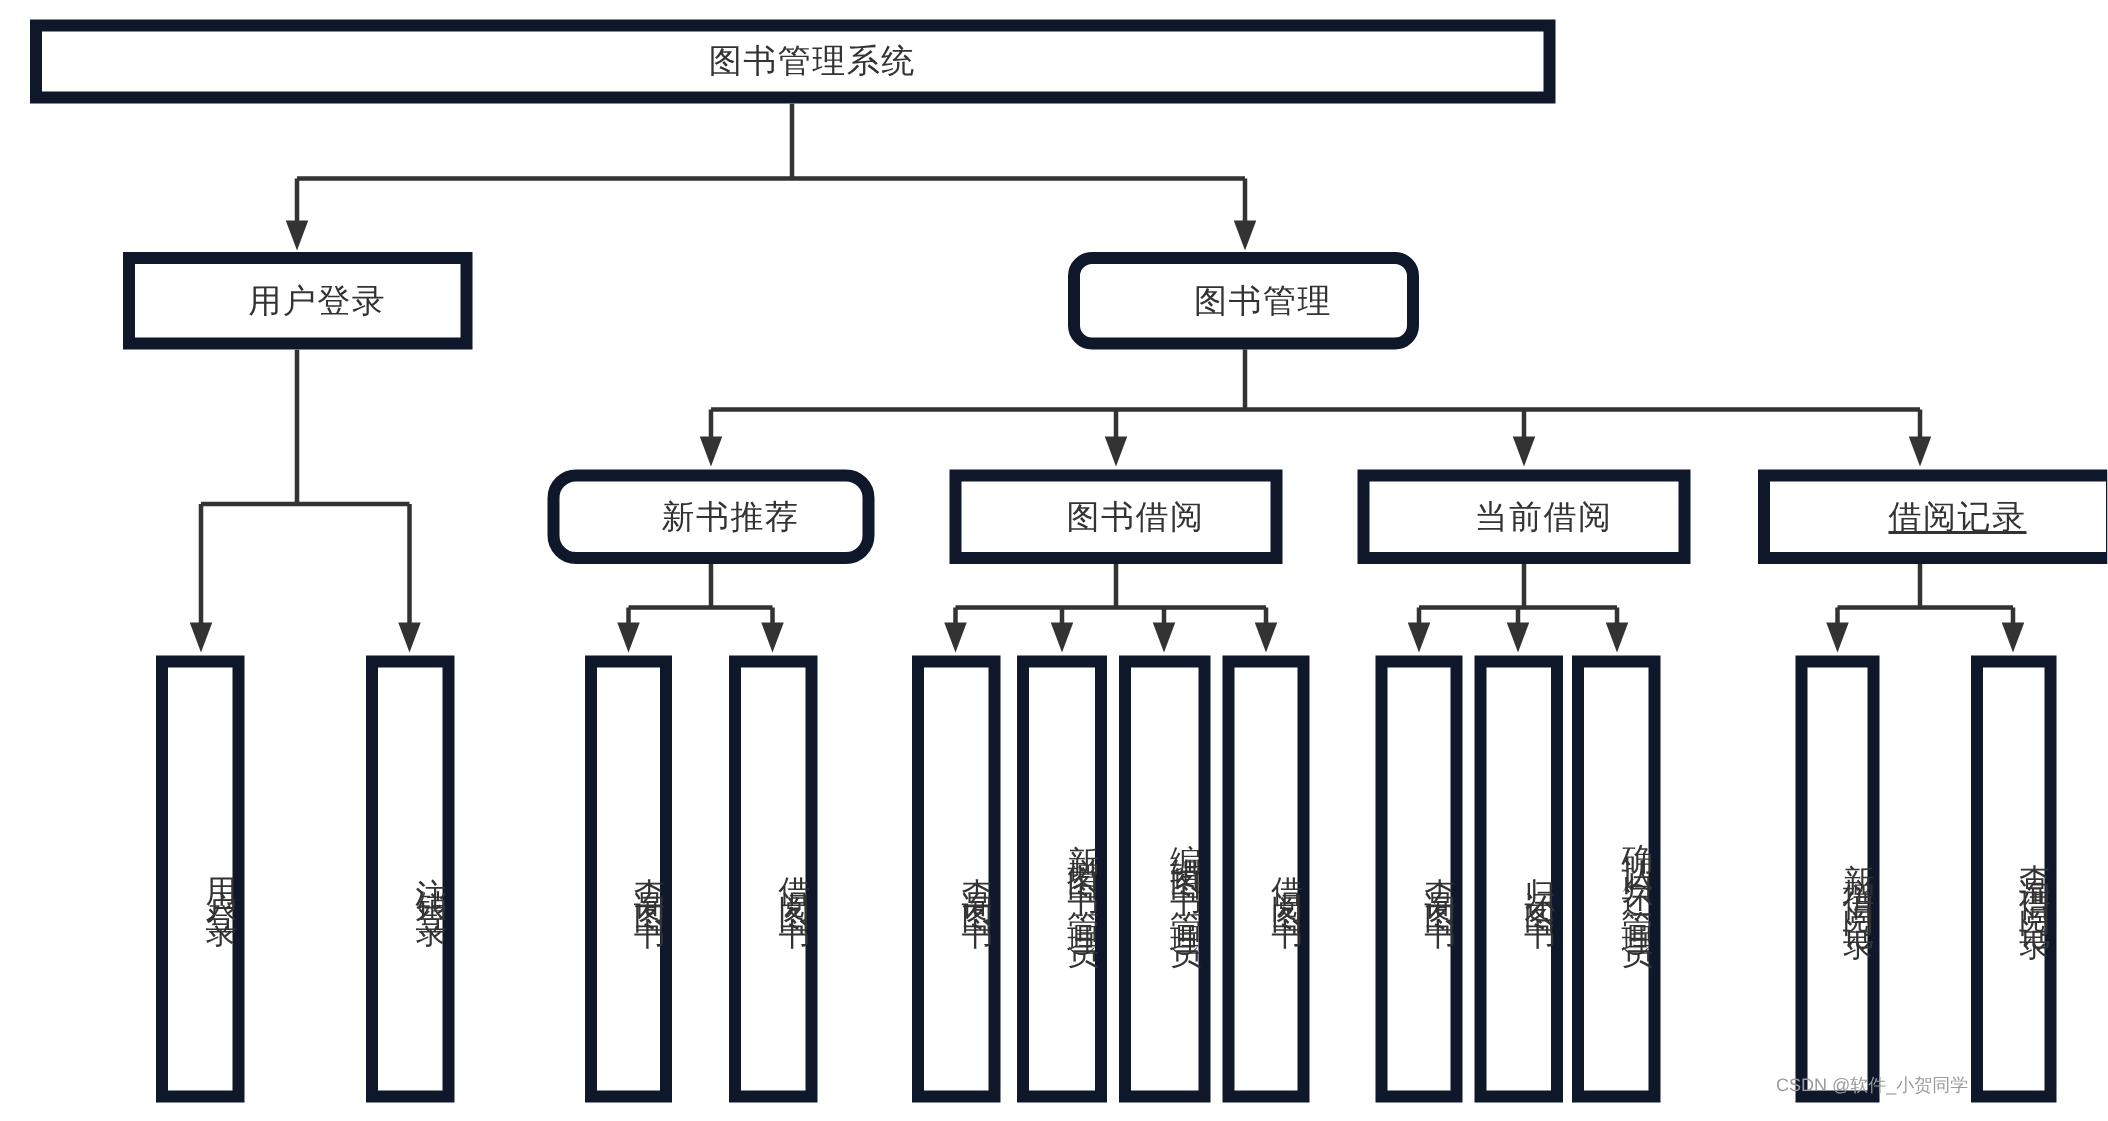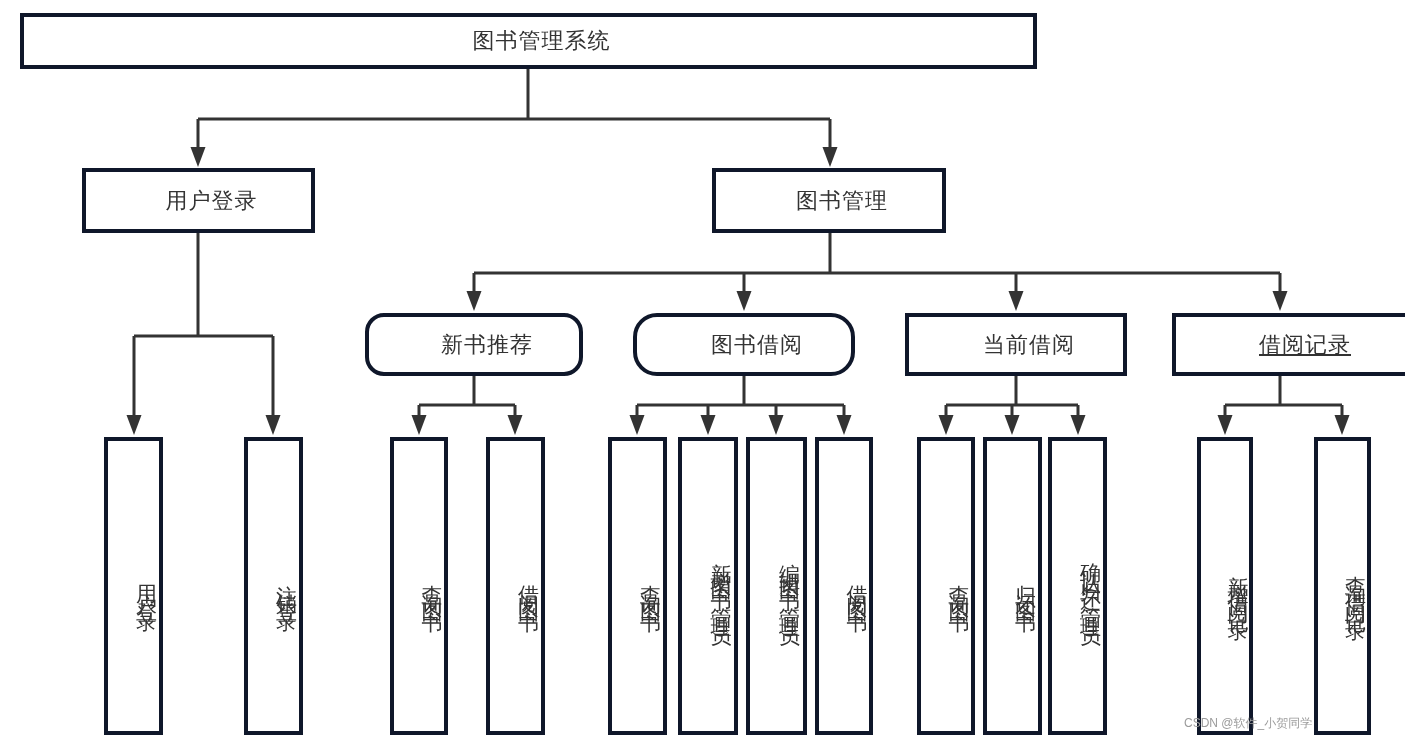--- a/index.html
+++ b/index.html
@@ -8,21 +8,21 @@
     width:1405px;height:747px;
     background:#ffffff;
     font-family:"Liberation Sans",sans-serif;
     color:#333333;
     overflow:hidden;
   }
   .connectors{position:absolute;left:0;top:0;z-index:0;}
   .node{
     position:absolute;
     box-sizing:border-box;
-    border:4px solid #0f172a;
+    border:8px solid #0f172a;
     background:#ffffff;
     display:flex;align-items:center;justify-content:center;
     z-index:1;
     padding-left:26px;
   }
   .hlabel{
     font-size:22px;
     letter-spacing:1px;
     white-space:nowrap;
   }
@@ -31,24 +31,24 @@
     text-orientation:mixed;
     font-size:21px;
     line-height:1.15;
     letter-spacing:9px;
     white-space:nowrap;
   }
   
   .n-root   {left:20px;  top:13px;  width:1017px;height:56px;}
   
   .n-login2 {left:82px;  top:168px; width:233px; height:65px;}
-  .n-mgmt   {left:712px; top:168px; width:234px; height:65px;}
+  .n-mgmt   {left:712px; top:168px; width:234px; height:65px;border-radius:16px;}
   
   .n-nb     {left:365px; top:313px; width:218px; height:63px;border-radius:19px;}
-  .n-bb     {left:633px; top:313px; width:222px; height:63px;border-radius:24px;}
+  .n-bb     {left:633px; top:313px; width:222px; height:63px;}
   .n-cb     {left:905px; top:313px; width:222px; height:63px;}
   .n-br     {left:1172px;top:313px; width:240px; height:63px;text-decoration:underline;}
   
   .leaf     {top:437px; height:298px; width:59px;}
   .n-login  {left:104px;}
   .n-logout {left:244px;}
   .n-nbq    {left:390px;width:58px;}
   .n-nbb    {left:486px;}
   .n-bbq    {left:608px;}
   .n-bba    {left:678px;width:60px;}

